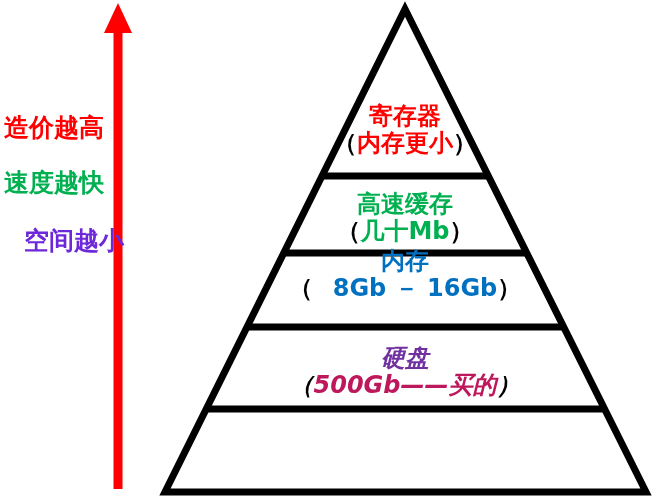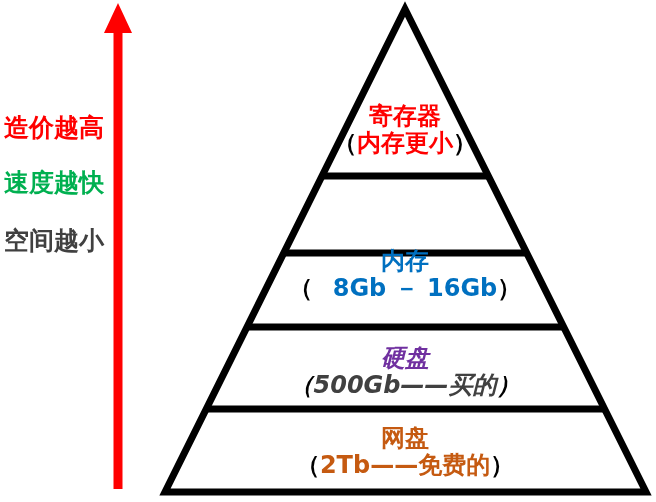--- a/index.html
+++ b/index.html
@@ -61,44 +61,44 @@
       <path d="M405 9 L646 492 L165 492 Z" fill="none" stroke="currentColor" stroke-width="7" stroke-linejoin="miter"></path>
       <line x1="321" y1="176" x2="490" y2="176" stroke="currentColor" stroke-width="7"></line>
       <line x1="283" y1="253" x2="528" y2="253" stroke="currentColor" stroke-width="7"></line>
       <line x1="246" y1="327" x2="565" y2="327" stroke="currentColor" stroke-width="7"></line>
       <line x1="205" y1="409" x2="606" y2="409" stroke="currentColor" stroke-width="7"></line>
     </g>
   </svg>
 
   <div class="side-label speed" style="color: rgb(0, 176, 80);">速度越快</div>
   <div class="side-label cost" style="color: rgb(255, 0, 0);">造价越高</div>
-  <div class="side-label space" style="color: #404040;">空间越小</div>
+  <div class="side-label space" style="color: #6d28d9; margin-left: 20px;">空间越小</div>
 
   <div class="level l1">
     <div style="color: rgb(255, 0, 0);">寄存器</div>
     <div>
       <span class="paren">（</span><span style="color: rgb(255, 0, 0);">内存更小</span><span class="paren">）</span>
     </div>
   </div>
 
+  <div class="level l2">
+    <div style="color: rgb(0, 176, 80);">高速缓存</div>
+    <div>
+      <span class="paren">（</span><span style="color: rgb(0, 176, 80);">几十Mb</span><span class="paren">）</span>
+    </div>
+  </div>
 
   <div class="level l3">
     <div style="color: rgb(0, 112, 192);">内存</div>
     <div>
       <span class="paren">（</span><span style="color: rgb(0, 112, 192); margin-left: 20px;">8Gb － 16Gb</span><span class="paren">）</span>
     </div>
   </div>
 
   <div class="level l4">
     <div style="color: rgb(112, 48, 160);">硬盘</div>
     <div>
-      <span class="paren">（</span><span style="color: #404040;">500Gb——买的</span><span class="paren">）</span>
+      <span class="paren">（</span><span style="color: #be185d;">500Gb——买的</span><span class="paren">）</span>
     </div>
   </div>
 
-  <div class="level l5">
-    <div style="color: rgb(197, 90, 17);">网盘</div>
-    <div>
-      <span class="paren">（</span><span style="color: rgb(197, 90, 17);">2Tb——免费的</span><span class="paren">）</span>
-    </div>
-  </div>
 
 </div>
 
 </body></html>

